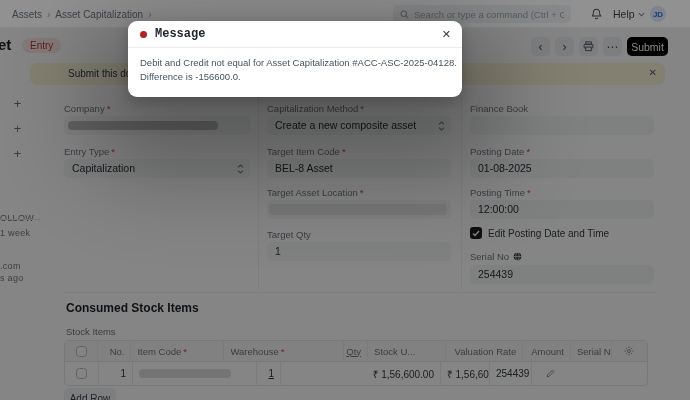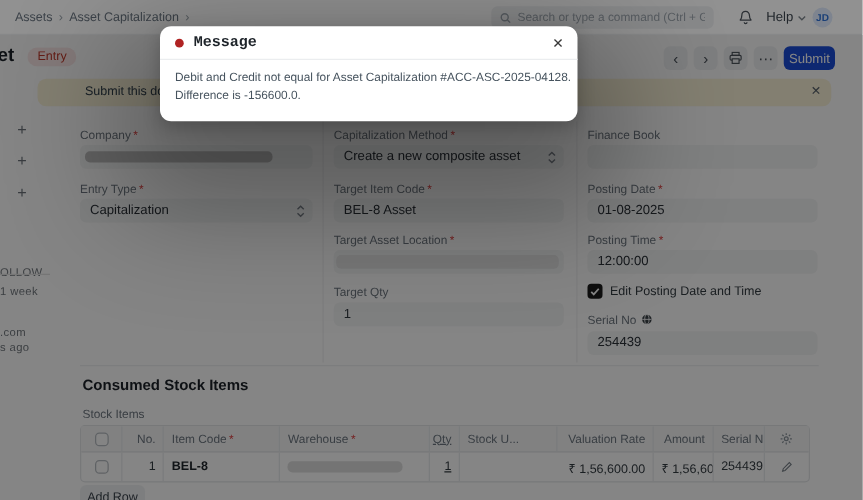--- a/index.html
+++ b/index.html
@@ -20,21 +20,21 @@
   .searchbox input { border:none; outline:none; background:transparent; font-family:"Liberation Sans",sans-serif; font-size:9.5px; color:#49545e; width:100%; }
   .searchbox input::placeholder { color:#9aa3ab; }
   .nav-icon-btn { position:absolute; top:7px; width:16px; height:14px; display:flex; align-items:center; justify-content:center; cursor:pointer; }
   .help { position:absolute; left:613px; top:0; height:28px; display:flex; align-items:center; gap:3px; font-size:10.5px; color:#3c454e; cursor:pointer; }
   .avatar { position:absolute; left:650px; top:6px; width:16px; height:16px; border-radius:50%; background:#dde9fb; color:#2e6fd0; font-size:8px; font-weight:bold; display:flex; align-items:center; justify-content:center; cursor:pointer; }
 
   
   .title-frag { position:absolute; left:-2px; top:36px; font-size:15px; font-weight:bold; color:#1d2329; }
   .draft-badge { position:absolute; left:22px; top:38px; font-size:10px; color:#c0392b; background:#fbe9e9; border-radius:9px; padding:2px 8px; }
   .head-btn { position:absolute; top:37px; width:19px; height:19px; border-radius:5px; background:#f0f1f3; display:flex; align-items:center; justify-content:center; color:#4c545c; font-size:12px; cursor:pointer; }
-  .submit-btn { position:absolute; left:627px; top:37px; width:41px; height:19px; border-radius:5px; background:#1d4ed8; color:#fff; font-size:10.5px; display:flex; align-items:center; justify-content:center; cursor:pointer; }
+  .submit-btn { position:absolute; left:627px; top:37px; width:41px; height:19px; border-radius:5px; background:#000000; color:#fff; font-size:10.5px; display:flex; align-items:center; justify-content:center; cursor:pointer; }
 
   
   .banner { position:absolute; left:30px; top:63px; width:635px; height:22px; background:#fbf3d8; border-radius:7px; }
   .banner-text { position:absolute; left:38px; top:5px; font-size:10px; color:#31404d; white-space:nowrap; }
   .banner-close { position:absolute; right:8px; top:4px; font-size:10px; color:#5b646c; cursor:pointer; }
 
   
   .sb-plus { position:absolute; left:11px; width:13px; height:13px; color:#6e757c; font-size:13px; line-height:12px; text-align:center; cursor:pointer; }
   .sb-label { position:absolute; left:0; font-size:9px; color:#73797f; letter-spacing:.3px; white-space:nowrap; }
   .sb-divider { position:absolute; left:0; top:219px; width:40px; height:1px; background:#e2e2e2; }
@@ -304,21 +304,20 @@
             </g>
           </svg>
       </span>
     </div>
   </div>
   <div class="grid-row data">
     <div class="gcell c-check c">
         <span class="row-check"></span>
       </div>
     <div class="gcell c-no r">1</div>
-    <div class="gcell c-item bold-cell">BEL-8</div>
     <div class="gcell c-wh">
       <span class="redact" style="position:static; width:92px; height:9px; background:#dedede;"></span>
     </div>
     <div class="gcell c-qty r">1</div>
     <div class="gcell c-uom semi">Nos</div>
     <div class="gcell c-rate r">₹ 1,56,600.00</div>
     <div class="gcell c-amt">₹ 1,56,600.</div>
     <div class="gcell c-ser">254439</div>
     <div class="gcell c-gear c">
       <span>

